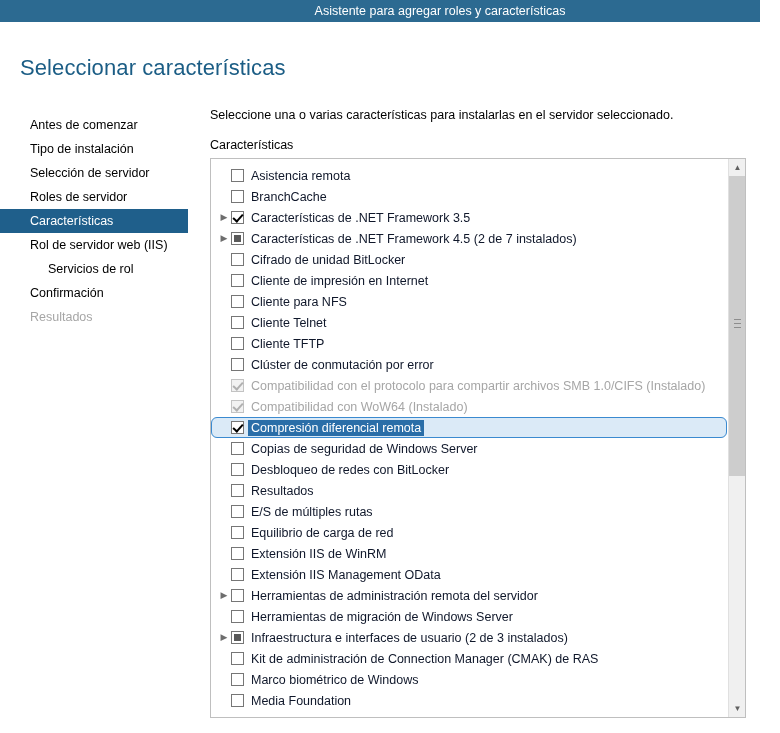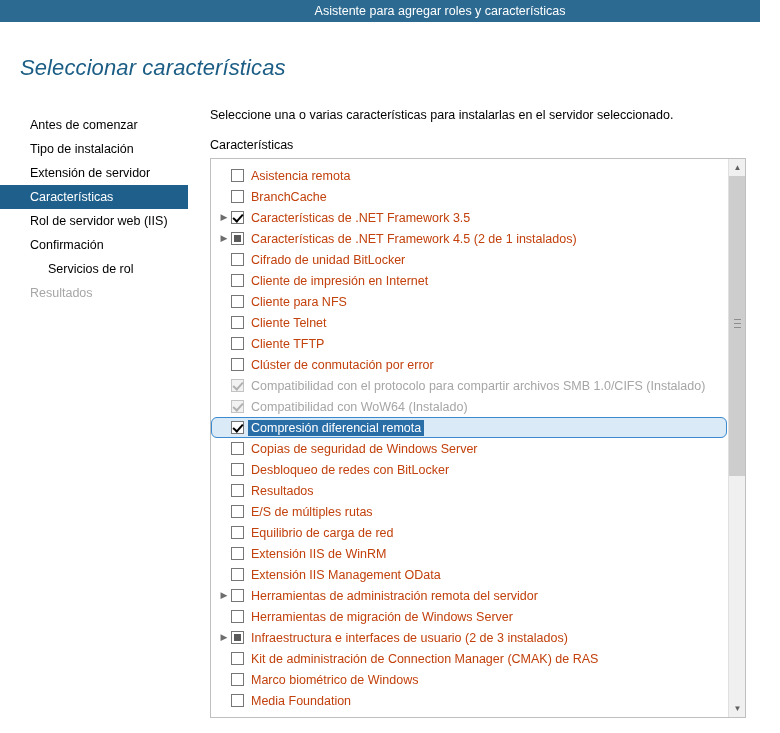--- a/index.html
+++ b/index.html
@@ -38,21 +38,20 @@
     text-align: center;
     padding-left: 120px;
     box-sizing: border-box;
   }
   .page-title {
     padding: 18px 0 8px 20px;
     font-size: 22px;
     color: #1b5d85;
     font-weight: normal;
     letter-spacing: 0.1px;
-    font-style: italic;
   }
   .content {
     display: flex;
     height: 620px;
   }
   .sidebar {
     width: 188px;
     padding-top: 10px;
     box-sizing: border-box;
     flex-shrink: 0;
@@ -169,21 +168,21 @@
     background: #5a5a5a;
   }
   .checkbox.dim {
     border-color: #c3c3c3;
     background: #f2f2f2;
   }
   .checkbox.dim.checked::after {
     border-color: #b0b0b0;
   }
   .label {
-    color: #c2410c;
+    color: #0f172a;
   }
   .row.dim .label {
     color: #a6a6a6;
   }
   .scrollbar {
     position: absolute;
     top: 0;
     right: 0;
     width: 17px;
     bottom: 0;
@@ -241,25 +240,26 @@
     <span class="title">Asistente para agregar roles y características</span>
   </div>
 
   <h1 class="page-title">Seleccionar características</h1>
 
   <div class="content">
 
     <div class="sidebar">
         <div class="nav-item">Antes de comenzar</div>
         <div class="nav-item">Tipo de instalación</div>
-        <div class="nav-item">Extensión de servidor</div>
+        <div class="nav-item">Selección de servidor</div>
+        <div class="nav-item">Roles de servidor</div>
         <div class="nav-item selected">Características</div>
         <div class="nav-item">Rol de servidor web (IIS)</div>
+        <div class="nav-item sub">Servicios de rol</div>
         <div class="nav-item">Confirmación</div>
-        <div class="nav-item sub">Servicios de rol</div>
         <div class="nav-item disabled">Resultados</div>
       </div>
 
     <div class="main">
       <div class="instruction">Seleccione una o varias características para instalarlas en el servidor seleccionado.</div>
       <div class="section-label">Características</div>
 
       <div class="listbox">
         <div class="list-inner">
             <div class="row">
@@ -273,21 +273,21 @@
               <span class="label">BranchCache</span>
             </div>
             <div class="row">
               <div class="expander">▶</div>
               <div class="checkbox checked"></div>
               <span class="label">Características de .NET Framework 3.5</span>
             </div>
             <div class="row">
               <div class="expander">▶</div>
               <div class="checkbox partial"></div>
-              <span class="label">Características de .NET Framework 4.5 (2 de 1 instalados)</span>
+              <span class="label">Características de .NET Framework 4.5 (2 de 7 instalados)</span>
             </div>
             <div class="row">
               <div class="expander empty">▶</div>
               <div class="checkbox unchecked"></div>
               <span class="label">Cifrado de unidad BitLocker</span>
             </div>
             <div class="row">
               <div class="expander empty">▶</div>
               <div class="checkbox unchecked"></div>
               <span class="label">Cliente de impresión en Internet</span>

